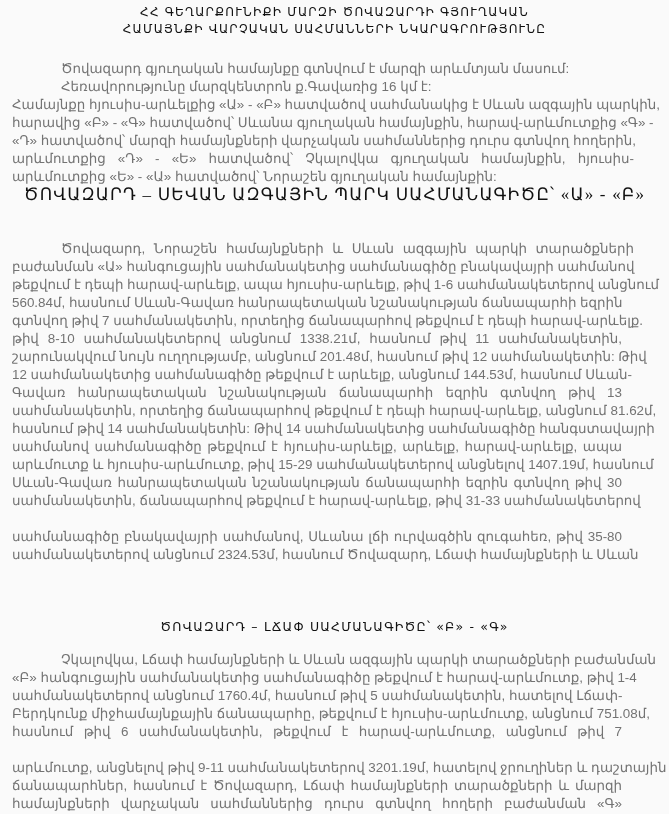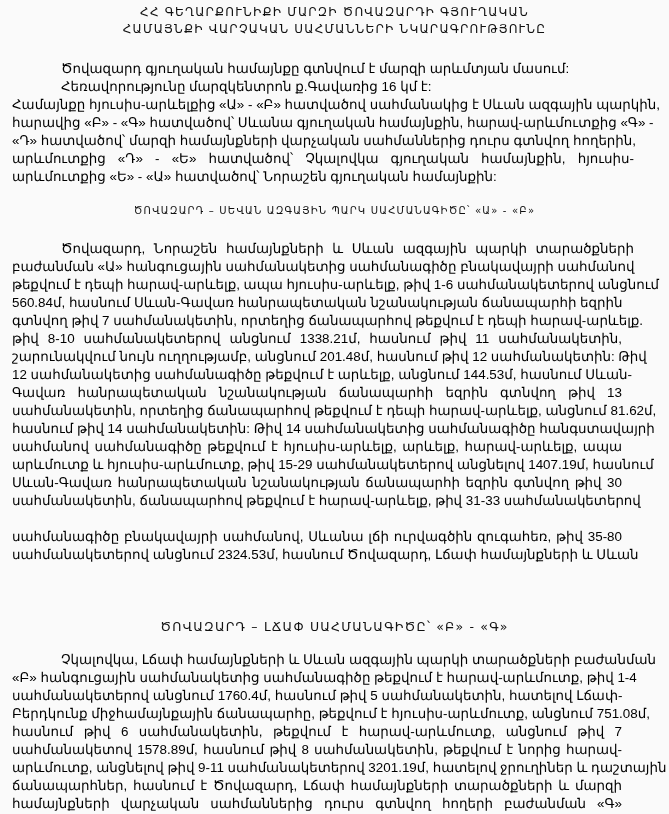--- a/index.html
+++ b/index.html
@@ -35,21 +35,21 @@
     color: #111;
   }
   .line {
     position: absolute;
     left: 36px;
     width: 598px;
     font-family: "Liberation Sans", sans-serif;
     font-size: 13.4px;
     line-height: 18px;
     white-space: nowrap;
-    color: #000000;
+    color: #737373;
   }
   .line.justify {
     text-align: justify;
     text-align-last: justify;
   }
   .line.indent {
     left: 61px;
     width: 573px;
   }
   .line.noindent {
@@ -70,21 +70,21 @@
   <div class="heading" style="top:21px;">ՀԱՄԱՅՆՔԻ ՎԱՐՉԱԿԱՆ ՍԱՀՄԱՆՆԵՐԻ ՆԿԱՐԱԳՐՈՒԹՅՈՒՆԸ</div>
 
   <div class="line indent" style="top:60px; left:61px;">Ծովազարդ գյուղական համայնքը գտնվում է մարզի արևմտյան մասում:</div>
   <div class="line indent" style="top:78px; left:61px;">Հեռավորությունը մարզկենտրոն ք.Գավառից 16 կմ է:</div>
   <div class="line noindent justify" style="top:96px;">Համայնքը հյուսիս-արևելքից «Ա» - «Բ» հատվածով սահմանակից է Սևան ազգային պարկին,</div>
   <div class="line noindent justify" style="top:114px;">հարավից «Բ» - «Գ» հատվածով՝ Սևանա գյուղական համայնքին, հարավ-արևմուտքից «Գ» -</div>
   <div class="line noindent justify" style="top:132px;">«Դ» հատվածով՝ մարզի համայնքների վարչական սահմաններից դուրս գտնվող հողերին,</div>
   <div class="line noindent justify" style="top:150px;">արևմուտքից «Դ» - «Ե» հատվածով՝  Չկալովկա գյուղական համայնքին, հյուսիս-</div>
   <div class="line noindent" style="top:168px;">արևմուտքից «Ե» - «Ա» հատվածով՝ Նորաշեն գյուղական համայնքին:</div>
 
-  <div class="heading" style="top:202px; font-size:10px;">ԾՈՎԱԶԱՐԴ – ՍԵՎԱՆ ԱԶԳԱՅԻՆ ՊԱՐԿ ՍԱՀՄԱՆԱԳԻԾԸ՝ «Ա» - «Բ»</div>
+  <div class="heading" style="top:186px; font-size:17px;font-family:Liberation Serif, serif;">ԾՈՎԱԶԱՐԴ – ՍԵՎԱՆ ԱԶԳԱՅԻՆ ՊԱՐԿ ՍԱՀՄԱՆԱԳԻԾԸ՝ «Ա» - «Բ»</div>
 
   <div class="line indent justify" style="top:240px;">Ծովազարդ, Նորաշեն համայնքների և Սևան ազգային պարկի տարածքների</div>
   <div class="line cont justify" style="top:258px;">բաժանման «Ա» հանգուցային սահմանակետից սահմանագիծը  բնակավայրի սահմանով</div>
   <div class="line cont justify" style="top:276px;">թեքվում է դեպի հարավ-արևելք, ապա հյուսիս-արևելք, թիվ 1-6 սահմանակետերով անցնում</div>
   <div class="line cont justify" style="top:294px;">560.84մ, հասնում Սևան-Գավառ հանրապետական նշանակության ճանապարհի եզրին</div>
   <div class="line cont justify" style="top:312px;">գտնվող թիվ 7 սահմանակետին, որտեղից ճանապարհով թեքվում է դեպի հարավ-արևելք.</div>
   <div class="line cont justify" style="top:330px;">թիվ 8-10 սահմանակետերով անցնում 1338.21մ, հասնում թիվ 11 սահմանակետին,</div>
   <div class="line cont justify" style="top:348px;">շարունակվում նույն ուղղությամբ, անցնում 201.48մ, հասնում թիվ 12 սահմանակետին: Թիվ</div>
   <div class="line cont justify" style="top:366px;">12 սահմանակետից սահմանագիծը թեքվում է արևելք, անցնում  144.53մ, հասնում Սևան-</div>
   <div class="line cont justify" style="top:384px;">Գավառ հանրապետական նշանակության ճանապարհի եզրին գտնվող թիվ 13</div>
@@ -97,19 +97,18 @@
   <div class="line cont justify" style="top:528px;">սահմանագիծը բնակավայրի սահմանով, Սևանա լճի ուրվագծին զուգահեռ, թիվ 35-80</div>
   <div class="line cont justify" style="top:546px;">սահմանակետերով անցնում 2324.53մ, հասնում Ծովազարդ, Լճափ համայնքների և Սևան</div>
 
   <div class="heading" style="top:618px; font-size:12.5px;">ԾՈՎԱԶԱՐԴ – ԼՃԱՓ ՍԱՀՄԱՆԱԳԻԾԸ՝ «Բ» - «Գ»</div>
 
   <div class="line indent justify" style="top:651px;">Չկալովկա, Լճափ համայնքների և Սևան ազգային պարկի տարածքների բաժանման</div>
   <div class="line cont justify" style="top:669px;">«Բ» հանգուցային սահմանակետից սահմանագիծը թեքվում է  հարավ-արևմուտք, թիվ 1-4</div>
   <div class="line cont justify" style="top:687px;">սահմանակետերով անցնում 1760.4մ, հասնում թիվ 5 սահմանակետին, հատելով Լճափ-</div>
   <div class="line cont justify" style="top:705px;">Բերդկունք միջհամայնքային ճանապարհը, թեքվում է հյուսիս-արևմուտք, անցնում 751.08մ,</div>
   <div class="line cont justify" style="top:723px;">հասնում թիվ 6 սահմանակետին, թեքվում է հարավ-արևմուտք, անցնում թիվ 7</div>
-  <div class="line cont justify" style="top:741px;">սահմանակետով 1578.89մ, հասնում թիվ 8 սահմանակետին, թեքվում է նորից հարավ-</div>
   <div class="line cont justify" style="top:759px;">արևմուտք, անցնելով թիվ 9-11 սահմանակետերով 3201.19մ, հատելով ջրուղիներ և դաշտային</div>
   <div class="line cont justify" style="top:777px;">ճանապարհներ, հասնում է Ծովազարդ, Լճափ համայնքների տարածքների և մարզի</div>
   <div class="line cont justify" style="top:795px;">համայնքների վարչական սահմաններից դուրս գտնվող հողերի բաժանման «Գ»</div>
   <div class="line cont" style="top:813px;">հանգուցային սահմանակետին:</div>
 
 </div>
 
 </body></html>

